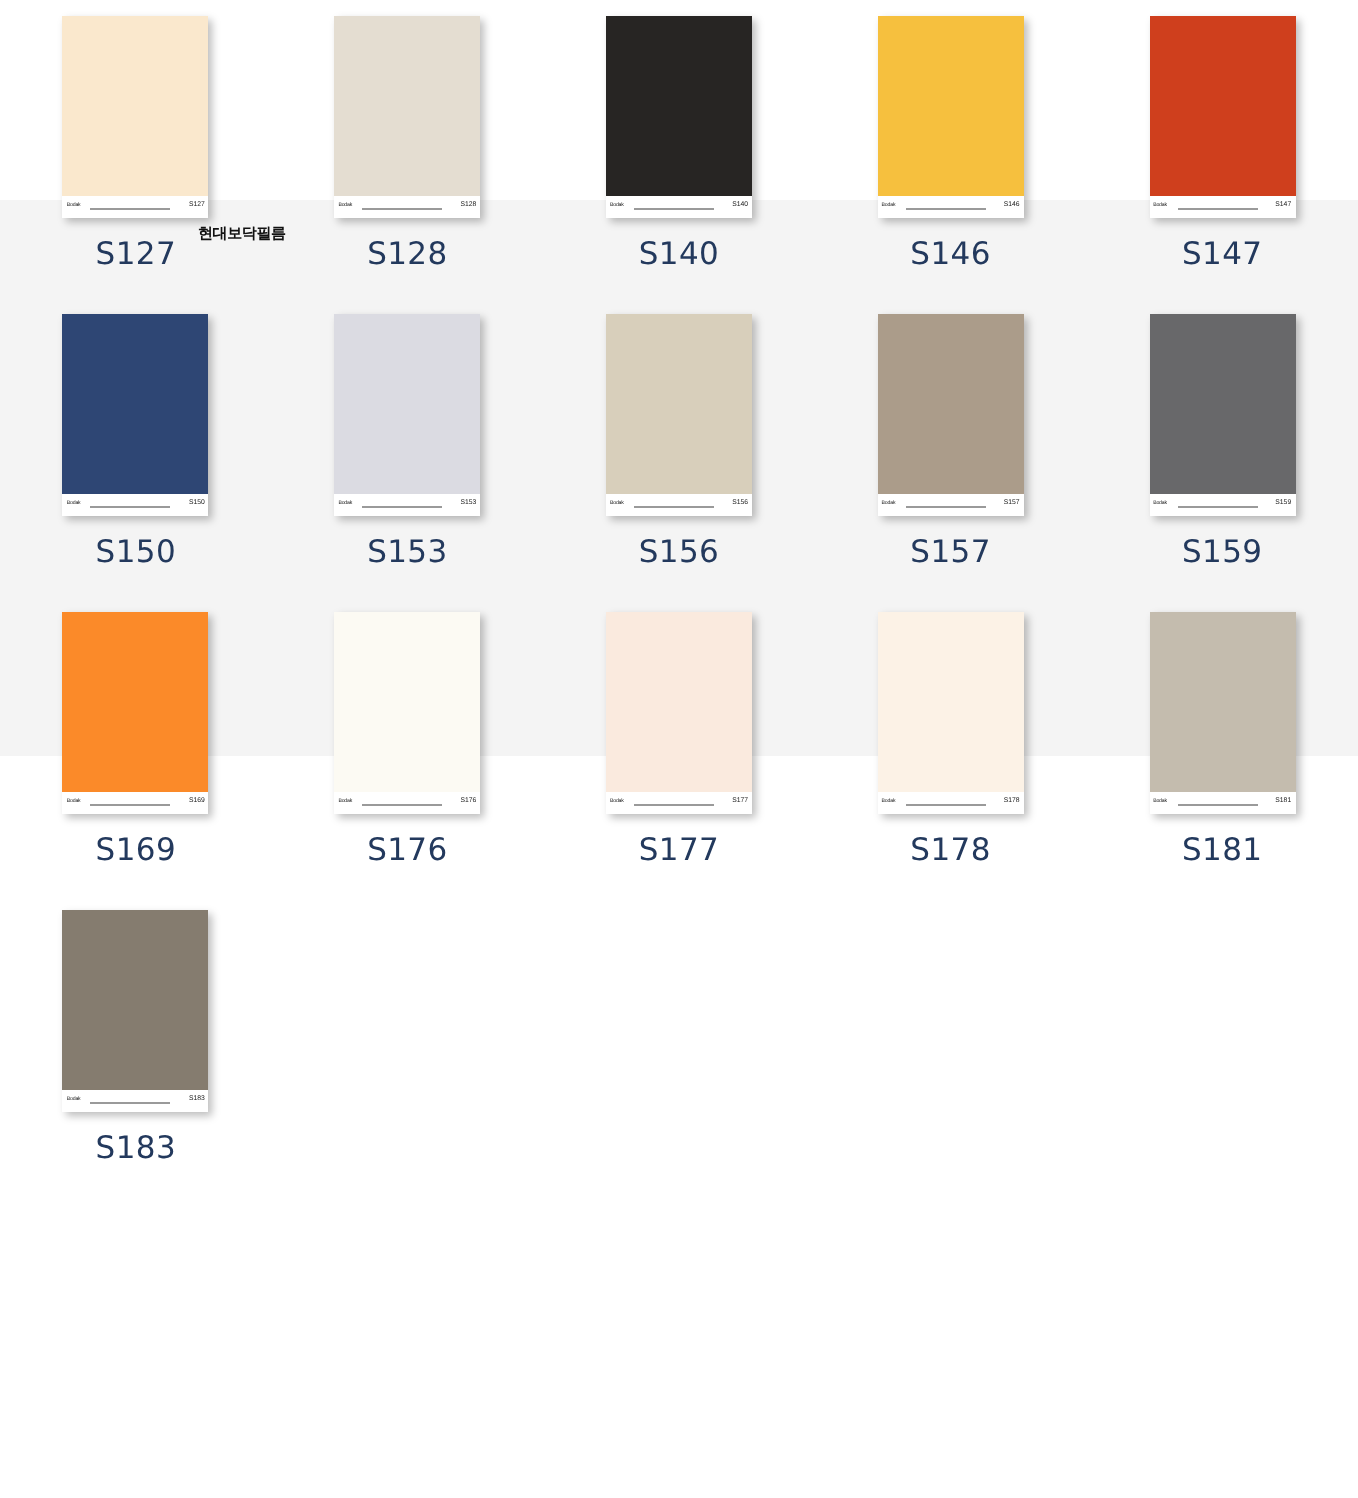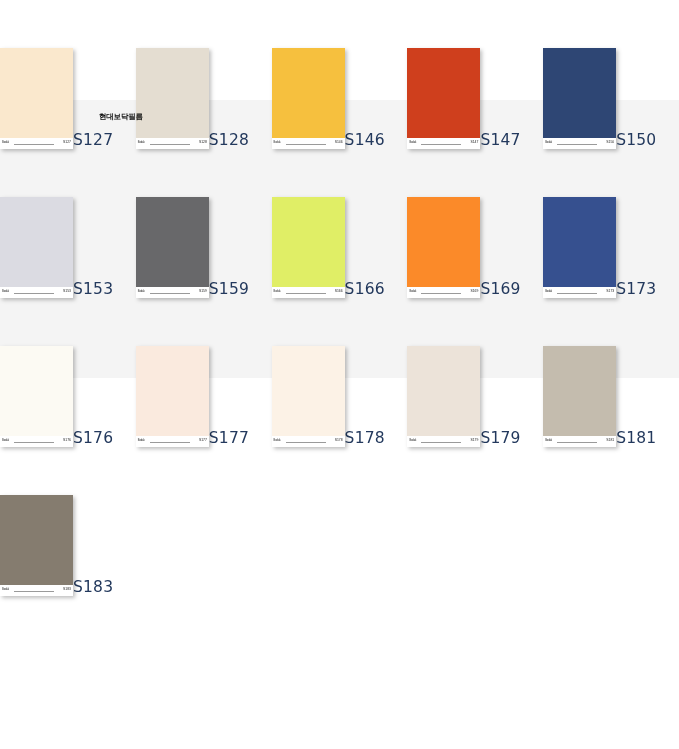--- a/index.html
+++ b/index.html
@@ -18,21 +18,21 @@
   }
   #grid{
     position:relative;z-index:1;
     display:grid;
     grid-template-columns:repeat(5,135.8px);
     grid-auto-rows:149px;
     width:679px;
   }
   .cell{
     position:relative;
-    display:flex;flex-direction:row;align-items:flex-end;
+    display:flex;flex-direction:column;align-items:center;
     padding-top:8px;
     box-sizing:border-box;
   }
   .card{
     position:relative;
     width:73px;height:101px;
     background:#ffffff;
     box-shadow:2px 2px 4px rgba(0,0,0,0.26);
     display:flex;flex-direction:column;
     overflow:hidden;
@@ -111,20 +111,31 @@
         <div class="card-footer">
           <div class="fbrand">Bodak</div>
           <div class="frule"></div>
           <div class="fcode">S128</div>
         </div>
       </div>
       <div class="label">S128</div>
     </div>
     <div class="cell">
       <div class="card">
+        <div class="card-color" style="background: rgb(39, 37, 35);"></div>
+        <div class="card-footer">
+          <div class="fbrand">Bodak</div>
+          <div class="frule"></div>
+          <div class="fcode">S140</div>
+        </div>
+      </div>
+      <div class="label">S140</div>
+    </div>
+    <div class="cell">
+      <div class="card">
         <div class="card-color" style="background: rgb(246, 192, 62);"></div>
         <div class="card-footer">
           <div class="fbrand">Bodak</div>
           <div class="frule"></div>
           <div class="fcode">S146</div>
         </div>
       </div>
       <div class="label">S146</div>
     </div>
     <div class="cell">
@@ -155,64 +166,64 @@
         <div class="card-footer">
           <div class="fbrand">Bodak</div>
           <div class="frule"></div>
           <div class="fcode">S153</div>
         </div>
       </div>
       <div class="label">S153</div>
     </div>
     <div class="cell">
       <div class="card">
+        <div class="card-color" style="background: rgb(216, 207, 187);"></div>
+        <div class="card-footer">
+          <div class="fbrand">Bodak</div>
+          <div class="frule"></div>
+          <div class="fcode">S156</div>
+        </div>
+      </div>
+      <div class="label">S156</div>
+    </div>
+    <div class="cell">
+      <div class="card">
+        <div class="card-color" style="background: rgb(171, 156, 138);"></div>
+        <div class="card-footer">
+          <div class="fbrand">Bodak</div>
+          <div class="frule"></div>
+          <div class="fcode">S157</div>
+        </div>
+      </div>
+      <div class="label">S157</div>
+    </div>
+    <div class="cell">
+      <div class="card">
         <div class="card-color" style="background: rgb(104, 104, 106);"></div>
         <div class="card-footer">
           <div class="fbrand">Bodak</div>
           <div class="frule"></div>
           <div class="fcode">S159</div>
         </div>
       </div>
       <div class="label">S159</div>
     </div>
     <div class="cell">
       <div class="card">
-        <div class="card-color" style="background: rgb(224, 238, 102);"></div>
-        <div class="card-footer">
-          <div class="fbrand">Bodak</div>
-          <div class="frule"></div>
-          <div class="fcode">S166</div>
-        </div>
-      </div>
-      <div class="label">S166</div>
-    </div>
-    <div class="cell">
-      <div class="card">
         <div class="card-color" style="background: rgb(251, 138, 41);"></div>
         <div class="card-footer">
           <div class="fbrand">Bodak</div>
           <div class="frule"></div>
           <div class="fcode">S169</div>
         </div>
       </div>
       <div class="label">S169</div>
     </div>
     <div class="cell">
       <div class="card">
-        <div class="card-color" style="background: rgb(54, 80, 143);"></div>
-        <div class="card-footer">
-          <div class="fbrand">Bodak</div>
-          <div class="frule"></div>
-          <div class="fcode">S173</div>
-        </div>
-      </div>
-      <div class="label">S173</div>
-    </div>
-    <div class="cell">
-      <div class="card">
         <div class="card-color" style="background: rgb(252, 250, 243);"></div>
         <div class="card-footer">
           <div class="fbrand">Bodak</div>
           <div class="frule"></div>
           <div class="fcode">S176</div>
         </div>
       </div>
       <div class="label">S176</div>
     </div>
     <div class="cell">
@@ -232,31 +243,20 @@
         <div class="card-footer">
           <div class="fbrand">Bodak</div>
           <div class="frule"></div>
           <div class="fcode">S178</div>
         </div>
       </div>
       <div class="label">S178</div>
     </div>
     <div class="cell">
       <div class="card">
-        <div class="card-color" style="background: rgb(236, 227, 217);"></div>
-        <div class="card-footer">
-          <div class="fbrand">Bodak</div>
-          <div class="frule"></div>
-          <div class="fcode">S179</div>
-        </div>
-      </div>
-      <div class="label">S179</div>
-    </div>
-    <div class="cell">
-      <div class="card">
         <div class="card-color" style="background: rgb(196, 188, 174);"></div>
         <div class="card-footer">
           <div class="fbrand">Bodak</div>
           <div class="frule"></div>
           <div class="fcode">S181</div>
         </div>
       </div>
       <div class="label">S181</div>
     </div>
     <div class="cell">

